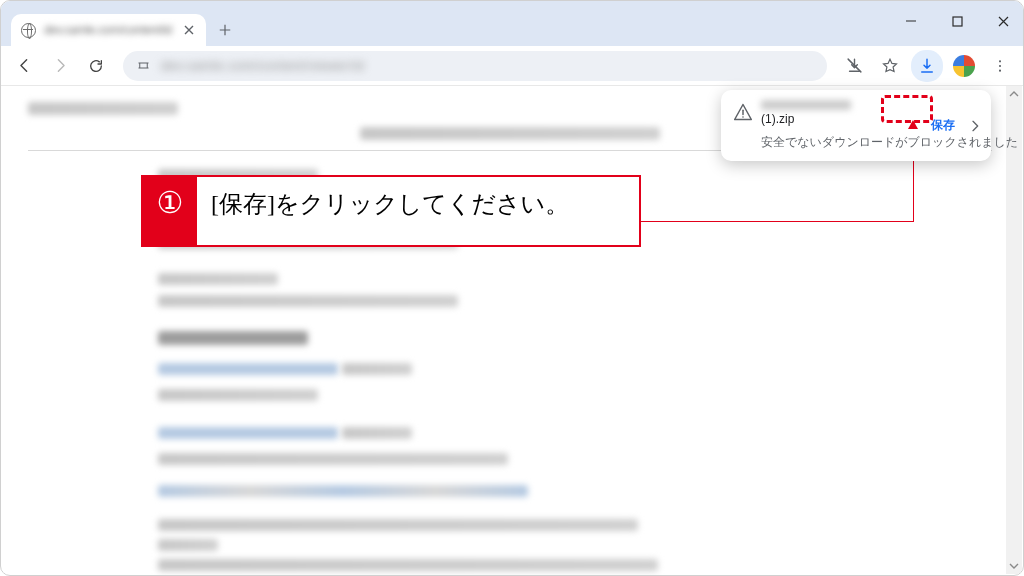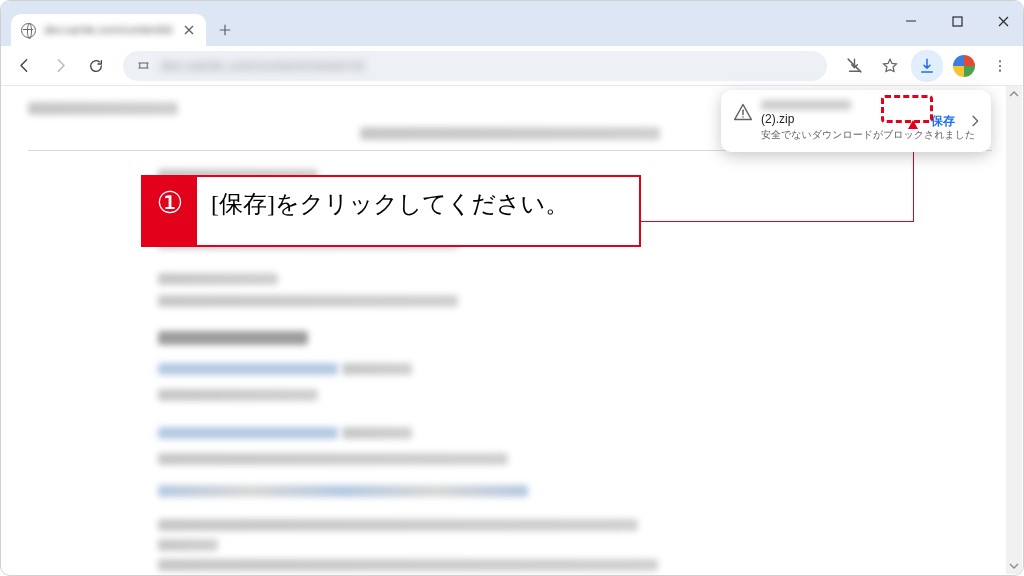--- a/index.html
+++ b/index.html
@@ -212,21 +212,21 @@
   }
   .warn-icon {
     width: 20px; height: 20px;
     flex: 0 0 auto;
     color: #5f6368;
     margin-top: 2px;
   }
   .dl-body { flex: 1; min-width: 0; }
   .dl-name-blur { filter: blur(3px); color:#8e8e8e; font-size:11px; height: 10px; width: 90px; background:#ccc; border-radius:2px; margin-bottom:2px; }
   .dl-file { font-size: 12px; color: #202124; }
-  .dl-msg { font-size: 10px; color: #5f6368; margin-top: 2px; white-space: nowrap; }
+  .dl-msg { font-size: 12px; color: #5f6368; margin-top: 8px; white-space: nowrap; }
   .dl-save {
     color: #1b6ef3;
     font-size: 12px;
     font-weight: 600;
     padding: 2px 4px;
     position: relative;
     align-self: center;
   }
   .save-highlight {
     position: absolute;
@@ -438,21 +438,21 @@
 <div class="dl-popup">
   <span class="warn-icon">
     <svg viewBox="0 0 24 24" width="20" height="20">
         <path d="M12 3L2 21h20L12 3z" fill="none" stroke="currentColor" stroke-width="1.8" stroke-linejoin="round"></path>
         <path d="M12 10v5" stroke="currentColor" stroke-width="1.8" stroke-linecap="round"></path>
         <circle cx="12" cy="18" r="1" fill="currentColor"></circle>
       </svg>
   </span>
   <div class="dl-body">
     <div class="dl-name-blur"></div>
-    <div class="dl-file">(2).zip</div>
+    <div class="dl-file">(1).zip</div>
     <div class="dl-msg">安全でないダウンロードがブロックされました</div>
   </div>
   <span class="dl-save">保存</span>
   <span class="dl-chevron">
     <svg viewBox="0 0 24 24" width="16" height="16">
         <path d="M9 5l7 7-7 7" fill="none" stroke="currentColor" stroke-width="2" stroke-linecap="round" stroke-linejoin="round"></path>
       </svg>
   </span>
 </div>
 

